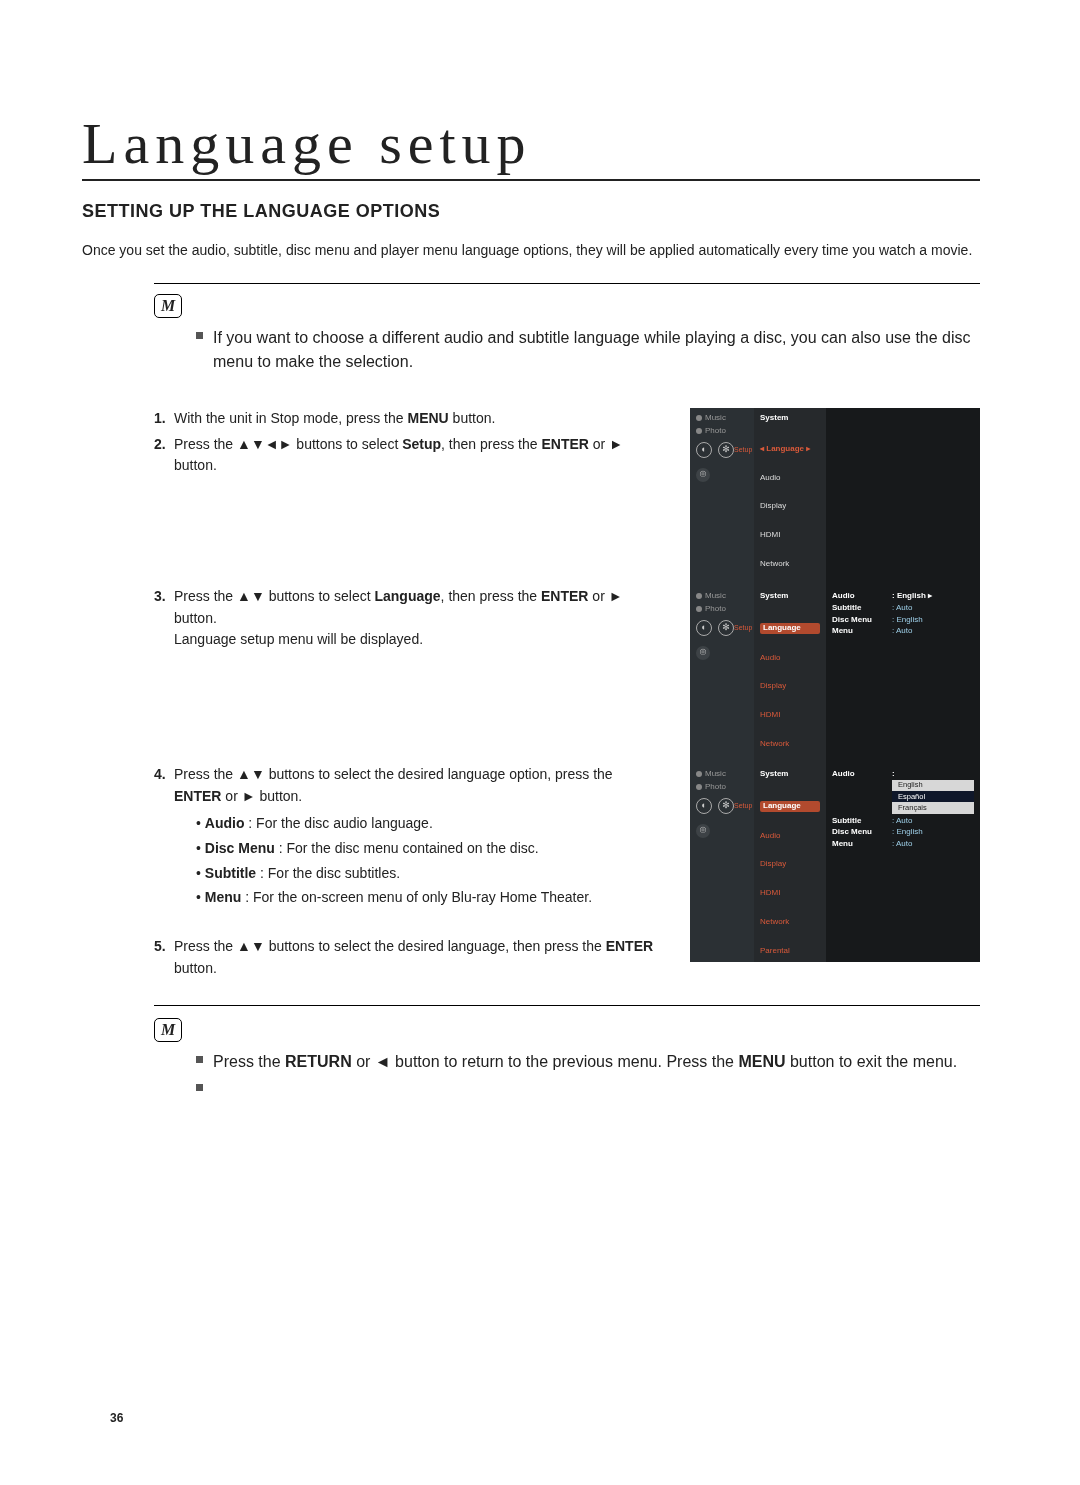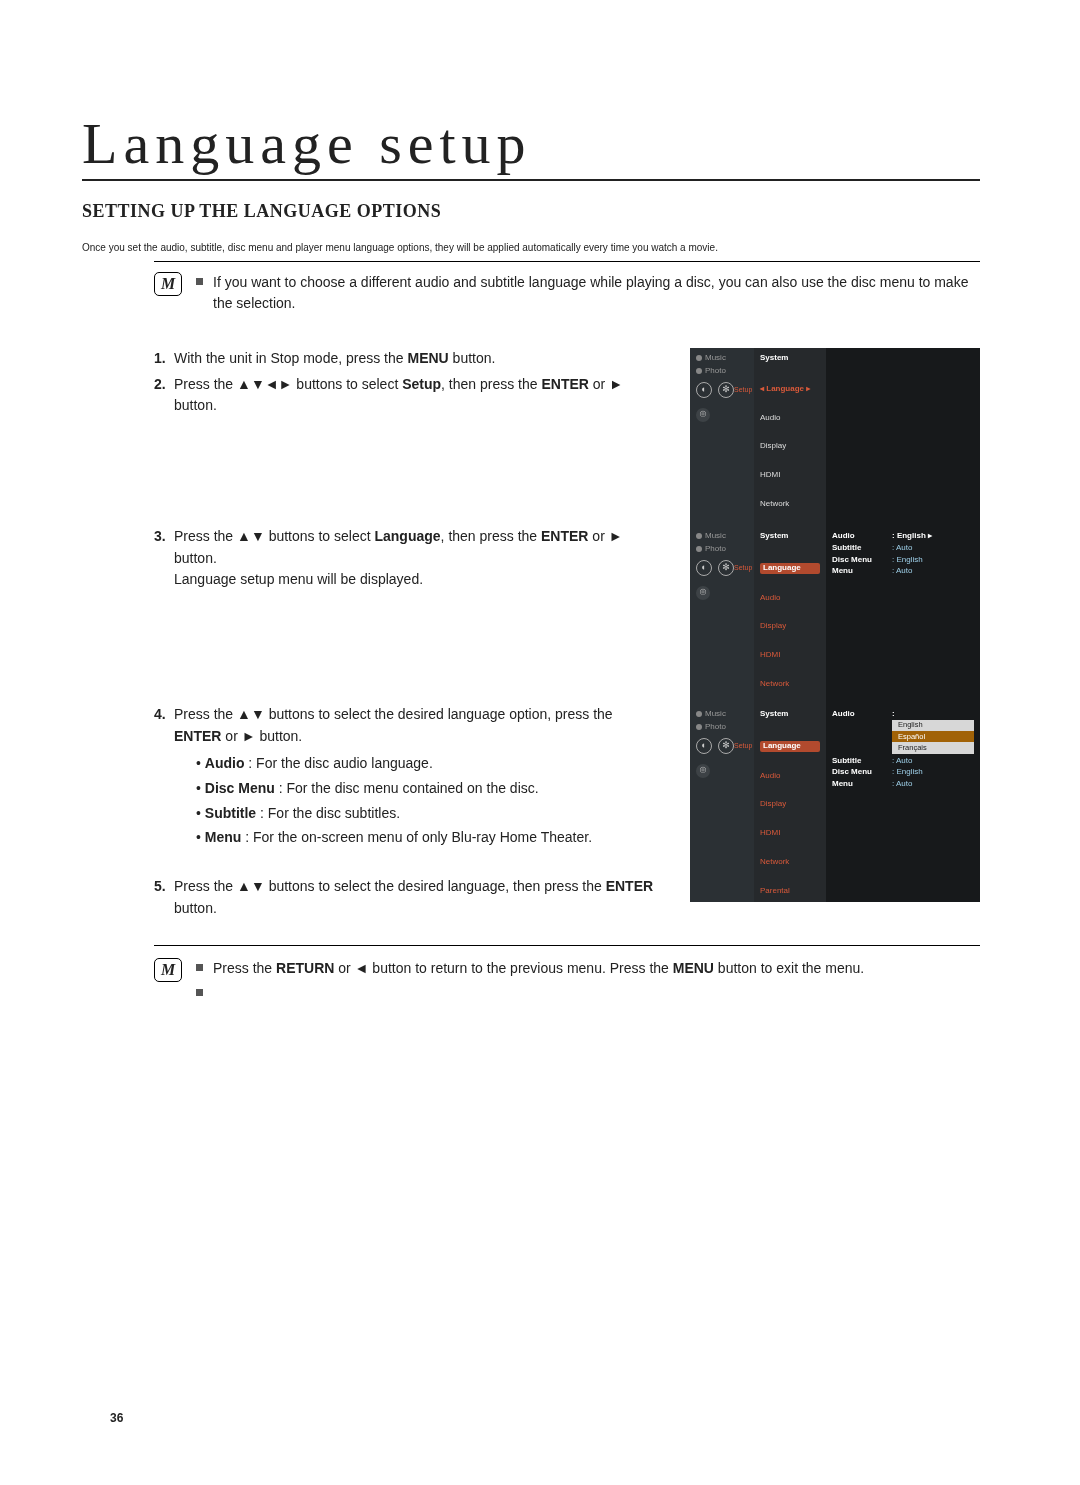--- a/index.html
+++ b/index.html
@@ -21,26 +21,25 @@
     letter-spacing: 6px;
     border-bottom: 2px solid #222;
     padding-bottom: 2px;
     margin-bottom: 20px;
   }
   .section-heading {
     font-size: 18px;
     font-weight: bold;
     letter-spacing: 0.5px;
     margin-bottom: 18px;
-    font-family: Liberation Serif, serif;
   }
   .intro {
-    font-size: 10px;
+    font-size: 14px;
     line-height: 1.5;
-    margin-bottom: 6px;
+    margin-bottom: 22px;
   }
   .note-block {
     margin-left: 72px;
     border-top: 1.5px solid #000;
     padding-top: 10px;
     padding-bottom: 6px;
     display: flex;
     gap: 14px;
     align-items: flex-start;
   }
@@ -53,23 +52,24 @@
     align-items: center;
     justify-content: center;
     font-style: italic;
     font-weight: bold;
     font-size: 16px;
     flex: none;
     margin-top: 0px;
     font-family: Georgia, serif;
   }
   .note-body {
-    font-size: 14px;
+    font-size: 16px;
     line-height: 1.5;
     flex: 1;
+    margin-top: 32px;
   }
   .note-body .bullet-row {
     display: flex;
     gap: 10px;
     align-items: flex-start;
     margin-bottom: 4px;
   }
   .sq {
     width: 7px; height: 7px; background: #555; flex: none; margin-top: 6px;
   }
@@ -179,21 +179,21 @@
   .osd .col3 .v.sel { color:#fff; font-weight:bold;}
   .osd .col3 .dropdown {
     grid-column: 2/3;
     background:#d7d7d7;
     color:#222;
     font-size:7.5px;
     margin-top:-2px;
     display:flex; flex-direction:column;
   }
   .osd .col3 .dropdown .opt { padding:1.5px 6px;}
-  .osd .col3 .dropdown .opt.sel { background:#a16207; color:#fff;}
+  .osd .col3 .dropdown .opt.sel { background:#0f172a; color:#fff;}
 
   .bottom-notes {
     margin-top: 0px;
     margin-left: 72px;
     border-top: 1.5px solid #000;
     padding-top: 12px;
     display: flex;
     gap: 14px;
     align-items: flex-start;
   }

